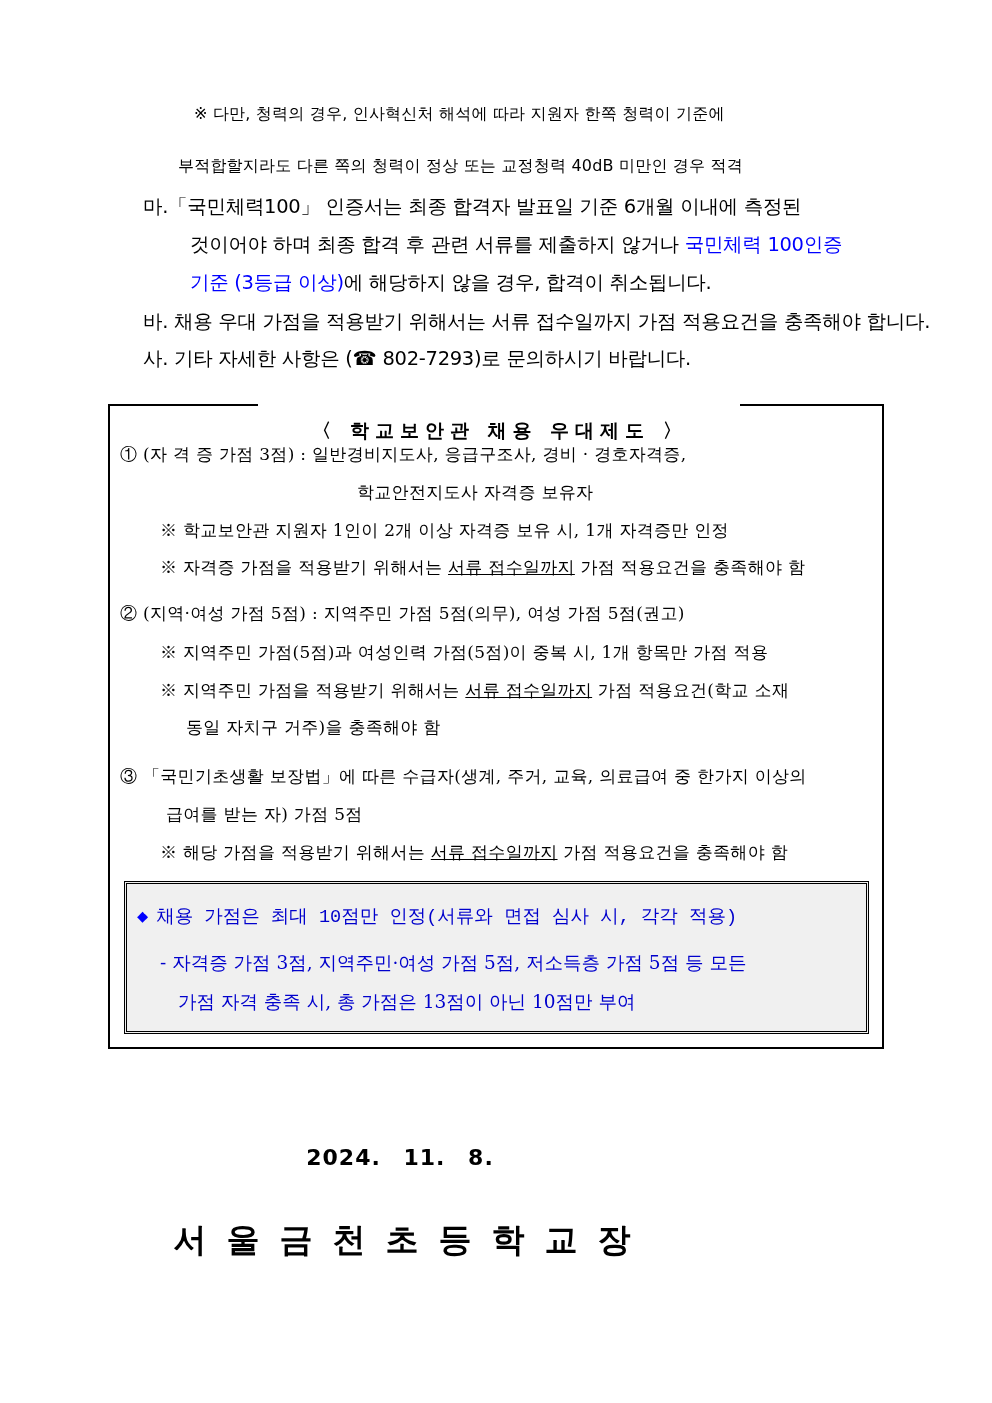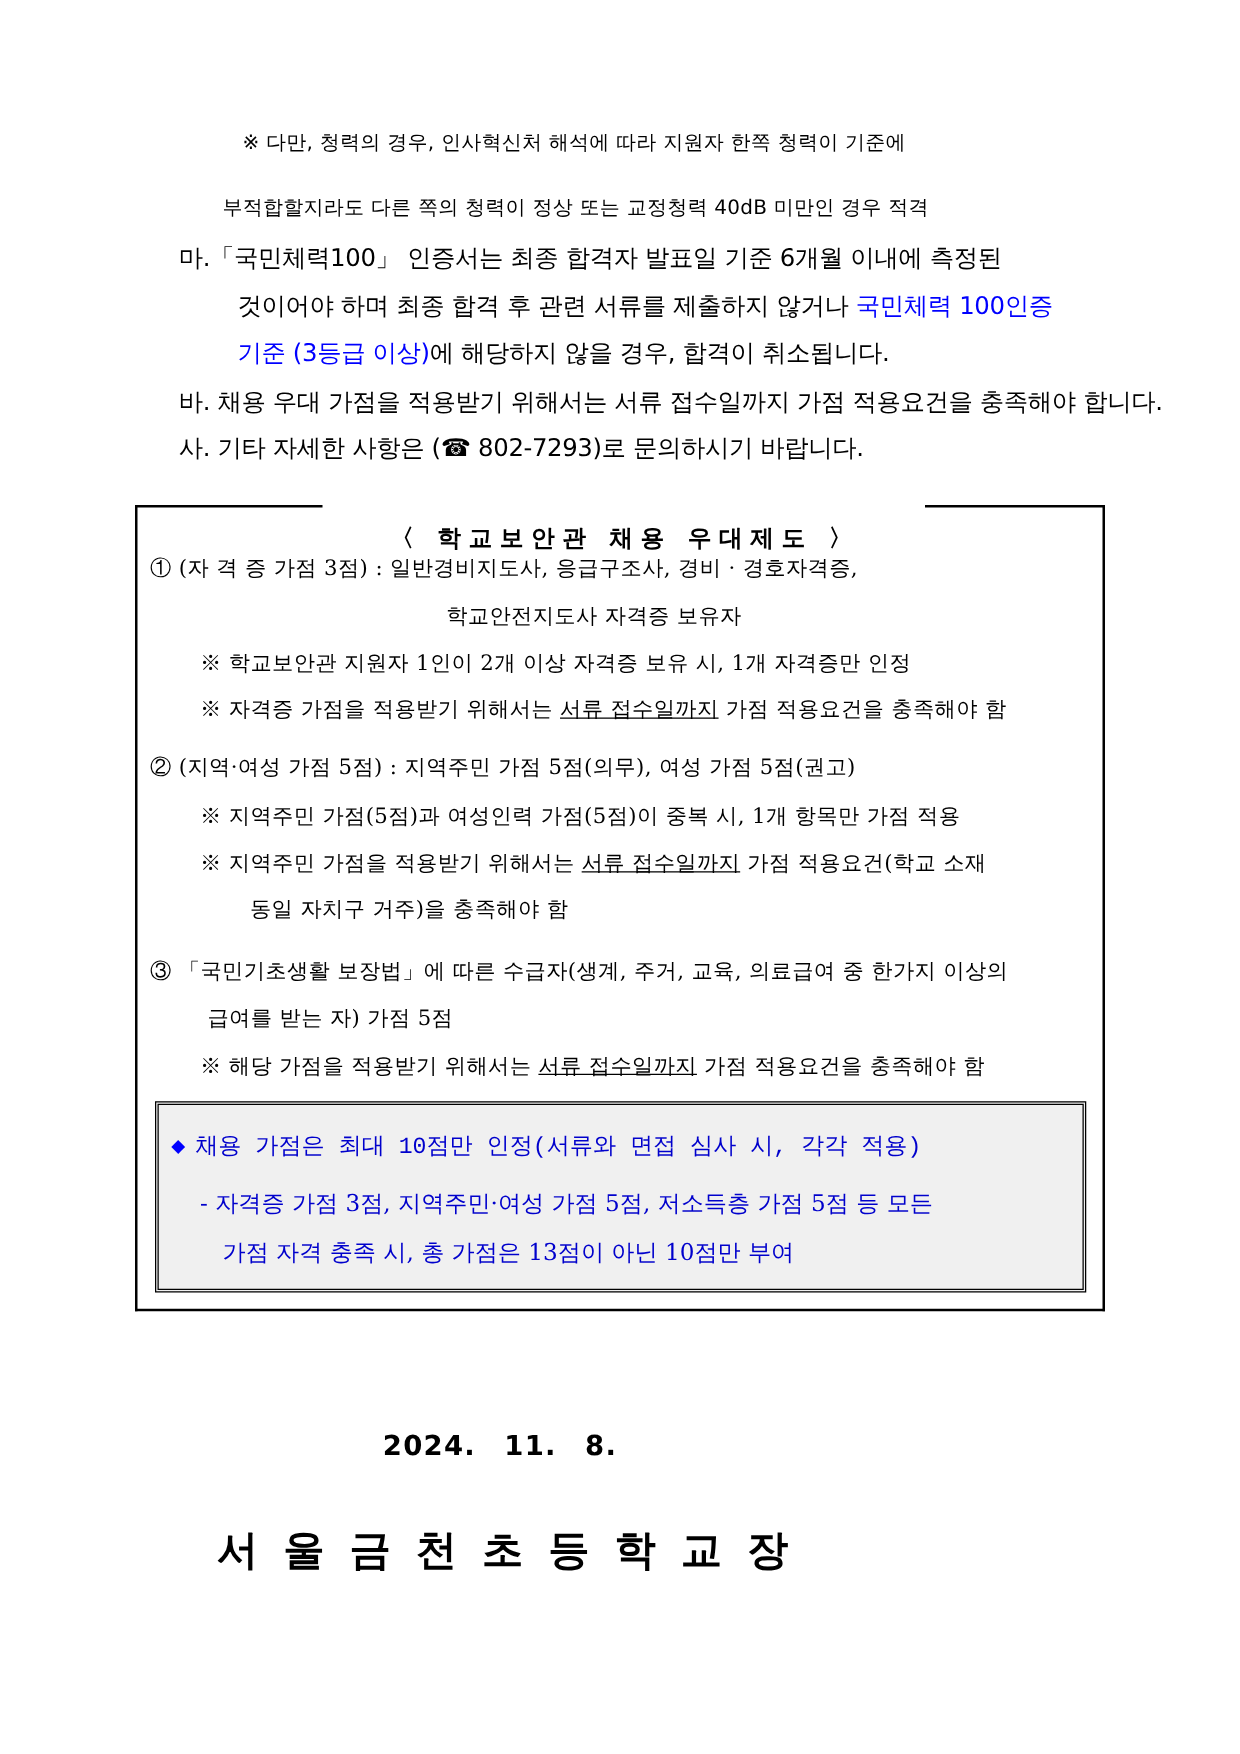--- a/index.html
+++ b/index.html
@@ -54,21 +54,21 @@
 <div class="abs serif box-line" style="left:160px; top:519px;">※ 학교보안관 지원자 1인이 2개 이상 자격증 보유 시, 1개 자격증만 인정</div>
 <div class="abs serif box-line" style="left:160px; top:556px;">
   <span>※ 자격증 가점을 적용받기 위해서는 </span><span class="u">서류 접수일까지</span><span> 가점 적용요건을 충족해야 함</span>
 </div>
 
 <div class="abs serif box-line" style="left:120px; top:602px;">② (지역·여성 가점 5점) : 지역주민 가점 5점(의무), 여성 가점 5점(권고)</div>
 <div class="abs serif box-line" style="left:160px; top:641px;">※ 지역주민 가점(5점)과 여성인력 가점(5점)이 중복 시, 1개 항목만 가점 적용</div>
 <div class="abs serif box-line" style="left:160px; top:679px;">
   <span>※ 지역주민 가점을 적용받기 위해서는 </span><span class="u">서류 접수일까지</span><span> 가점 적용요건(학교 소재</span>
 </div>
-<div class="abs serif box-line" style="left:200px; top:716px;">동일 자치구 거주)을 충족해야 함</div>
+<div class="abs serif box-line" style="left:186px; top:716px;">동일 자치구 거주)을 충족해야 함</div>
 
 <div class="abs serif box-line" style="left:120px; top:765px;">③ 「국민기초생활 보장법」에 따른 수급자(생계, 주거, 교육, 의료급여 중 한가지 이상의</div>
 <div class="abs serif box-line" style="left:166px; top:803px;">급여를 받는 자) 가점 5점</div>
 <div class="abs serif box-line" style="left:160px; top:841px;">
   <span>※ 해당 가점을 적용받기 위해서는 </span><span class="u">서류 접수일까지</span><span> 가점 적용요건을 충족해야 함</span>
 </div>
 
 <div class="inner-box"></div>
 <div class="abs serif blue-line" style="left:137px; top:903px;font-family:Liberation Mono, monospace;">
   <span style="color:#0000ff; margin-right:8px;">◆</span><span>채용 가점은 최대 10점만 인정(서류와 면접 심사 시, 각각 적용)</span>

